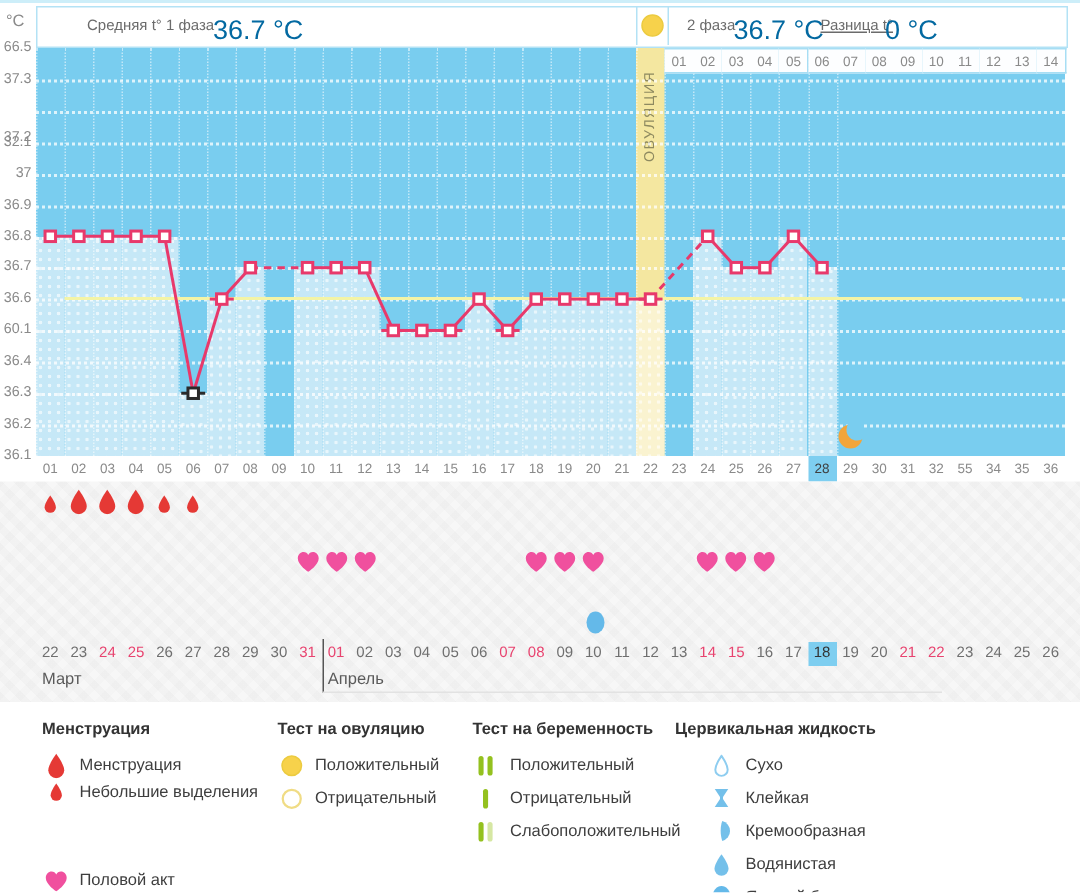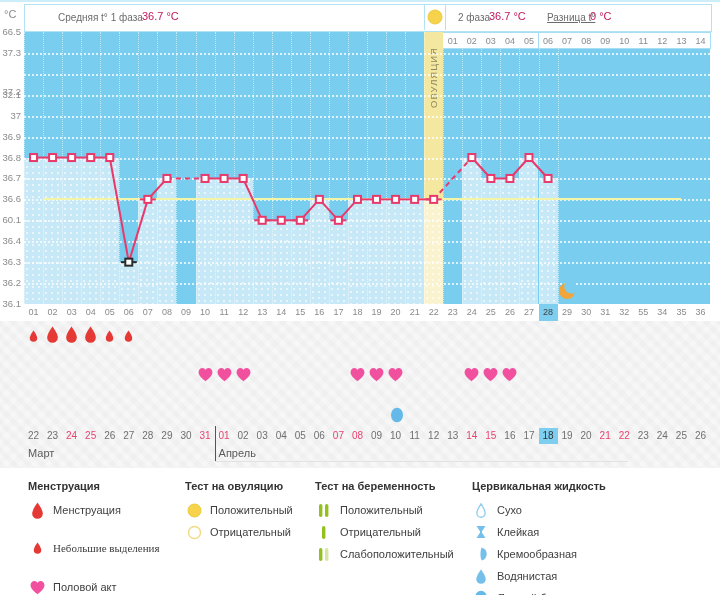--- a/index.html
+++ b/index.html
@@ -1,21 +1,21 @@
 <!DOCTYPE html>
 <html><head>
 <meta charset="utf-8">
 <style>
   html,body{margin:0;padding:0;background:#fff;}
   #app{position:relative;width:720px;height:595px;background:#fff;overflow:hidden;
        font-family:"Liberation Sans",sans-serif;border-top:2px solid #cdeef9;box-sizing:border-box;}
   .abs{position:absolute;}
   .hdr-box{border:1px solid #b3e2f5;background:#fff;}
   .hdr-label{font-size:10px;color:#6b6b6b;white-space:nowrap;}
-  .hdr-value{font-size:11px;color:#be185d;white-space:nowrap;}
+  .hdr-value{font-size:18px;color:#0369a1;white-space:nowrap;}
   .unit{font-size:11px;color:#8a8a8a;}
   .ytick{font-size:9.5px;color:#8a8a8a;text-align:right;width:21px;}
   .plot{background:#79cdef;border-bottom:1px solid #54c5ee;}
   .gridline{border-top:2px dotted rgba(255,255,255,.75);height:0;}
   .colsep{border-left:1px dotted rgba(255,255,255,.55);width:0;}
   .bar{background:#c6e8f7;background-image:radial-gradient(rgba(255,255,255,.6) 1px,transparent 1.4px);background-size:6px 6px;}
   .bar.ovu{background-color:#faf3d0;}
   .ovucol{background:#f4e7a0;}
   .ovulabel{writing-mode:vertical-rl;transform:rotate(180deg);font-size:9.5px;color:#8e8a60;letter-spacing:1px;}
   .coverline{height:2px;background:#f3f4a6;}
@@ -390,21 +390,21 @@
   <div id="legend" class="abs" style="left:0;top:466px;width:720px;height:129px;background:#fff;">
       <div class="abs lg-title" style="position:absolute;left:28px;top:12px;">Менструация</div>
       <div class="abs lg-item" style="position:absolute;left:28px;top:33px;height:18px;">
         <span class="ic">
           <svg width="13" height="17" viewBox="0 0 12 16">
             <path d="M6 .5 C6 .5 1 7.2 1 10.8 A5 5 0 0 0 11 10.8 C11 7.2 6 .5 6 .5 Z" fill="#e53935"></path>
           </svg>
         </span>
         <span>Менструация</span>
       </div>
-      <div class="abs lg-item" style="position:absolute;left:28px;top:71px;height:18px;font-family:Liberation Serif, serif;">
+      <div class="abs lg-item" style="position:absolute;left:28px;top:51px;height:18px;">
         <span class="ic">
           <svg width="9" height="12" viewBox="0 0 12 16">
             <path d="M6 .5 C6 .5 1 7.2 1 10.8 A5 5 0 0 0 11 10.8 C11 7.2 6 .5 6 .5 Z" fill="#e53935"></path>
           </svg>
         </span>
         <span>Небольшие выделения</span>
       </div>
       <div class="abs lg-title" style="position:absolute;left:185px;top:12px;">Тест на овуляцию</div>
       <div class="abs lg-item" style="position:absolute;left:185px;top:33px;height:18px;">
         <span class="ic">
@@ -442,21 +442,21 @@
       </div>
       <div class="abs lg-item" style="position:absolute;left:315px;top:77px;height:18px;">
         <span class="ic">
           <svg width="12" height="15">
             <rect x="1" y="1" width="3.4" height="13" rx="1.7" fill="#94c11f"></rect>
             <rect x="7" y="1" width="3.4" height="13" rx="1.7" fill="#d6e7a3"></rect>
           </svg>
         </span>
         <span>Слабоположительный</span>
       </div>
-      <div class="abs lg-title" style="position:absolute;left:472px;top:12px;">Цервикальная жидкость</div>
+      <div class="abs lg-title" style="position:absolute;left:450px;top:12px;">Цервикальная жидкость</div>
       <div class="abs lg-item" style="position:absolute;left:472px;top:33px;height:18px;">
         <span class="ic">
           <svg width="12" height="15" viewBox="0 0 12 16">
             <path d="M6 1 C6 1 1.6 7.4 1.6 10.8 A4.4 4.4 0 0 0 10.4 10.8 C10.4 7.4 6 1 6 1 Z" fill="#fff" stroke="#8ecdf0" stroke-width="1.4"></path>
           </svg>
         </span>
         <span>Сухо</span>
       </div>
       <div class="abs lg-item" style="position:absolute;left:472px;top:55px;height:18px;">
         <span class="ic">

